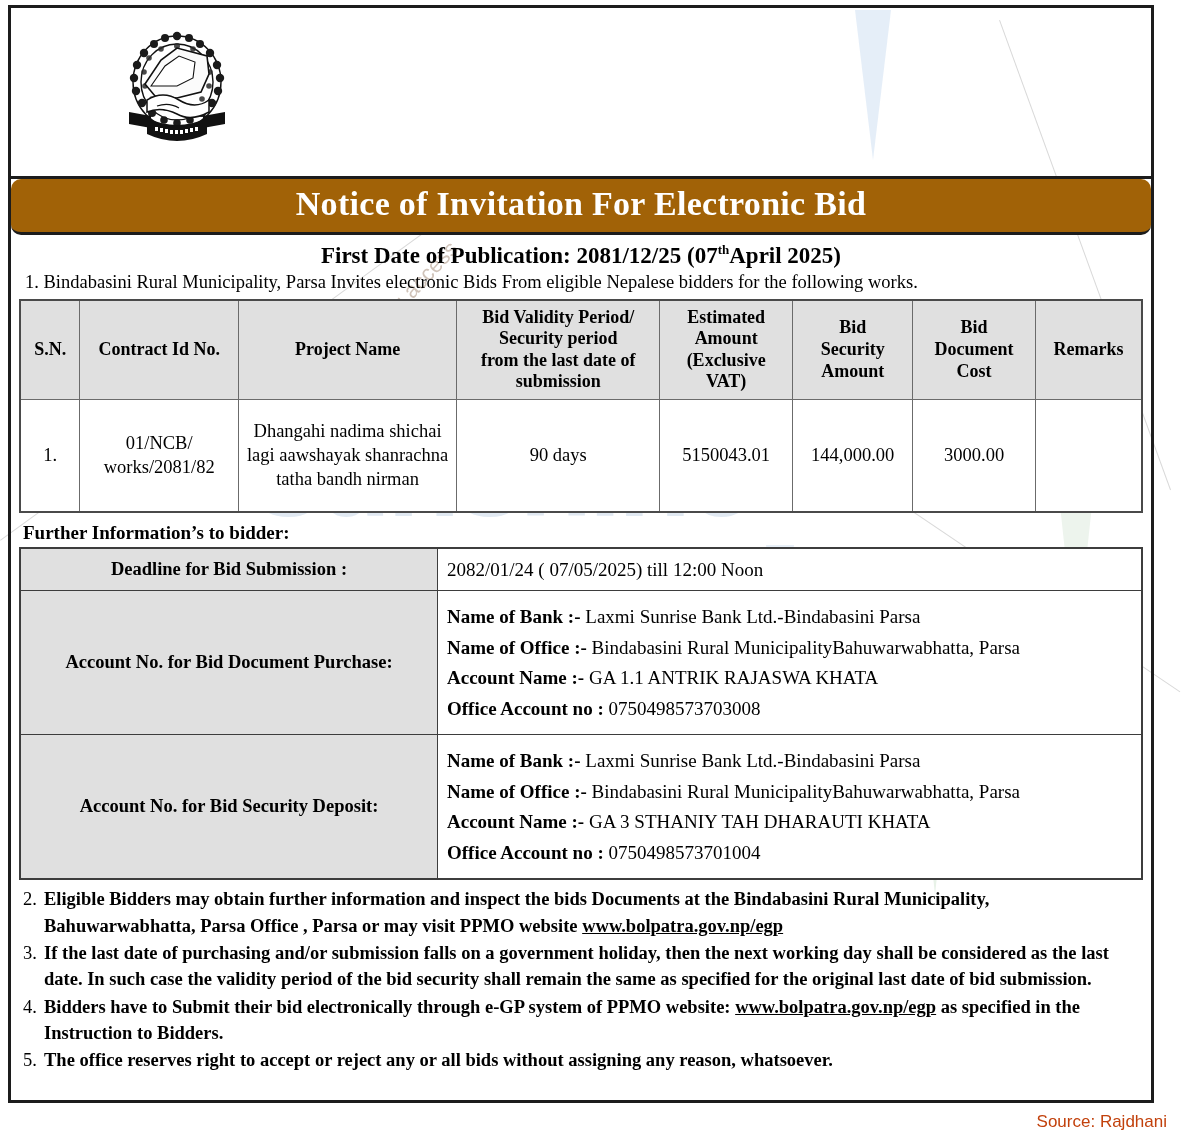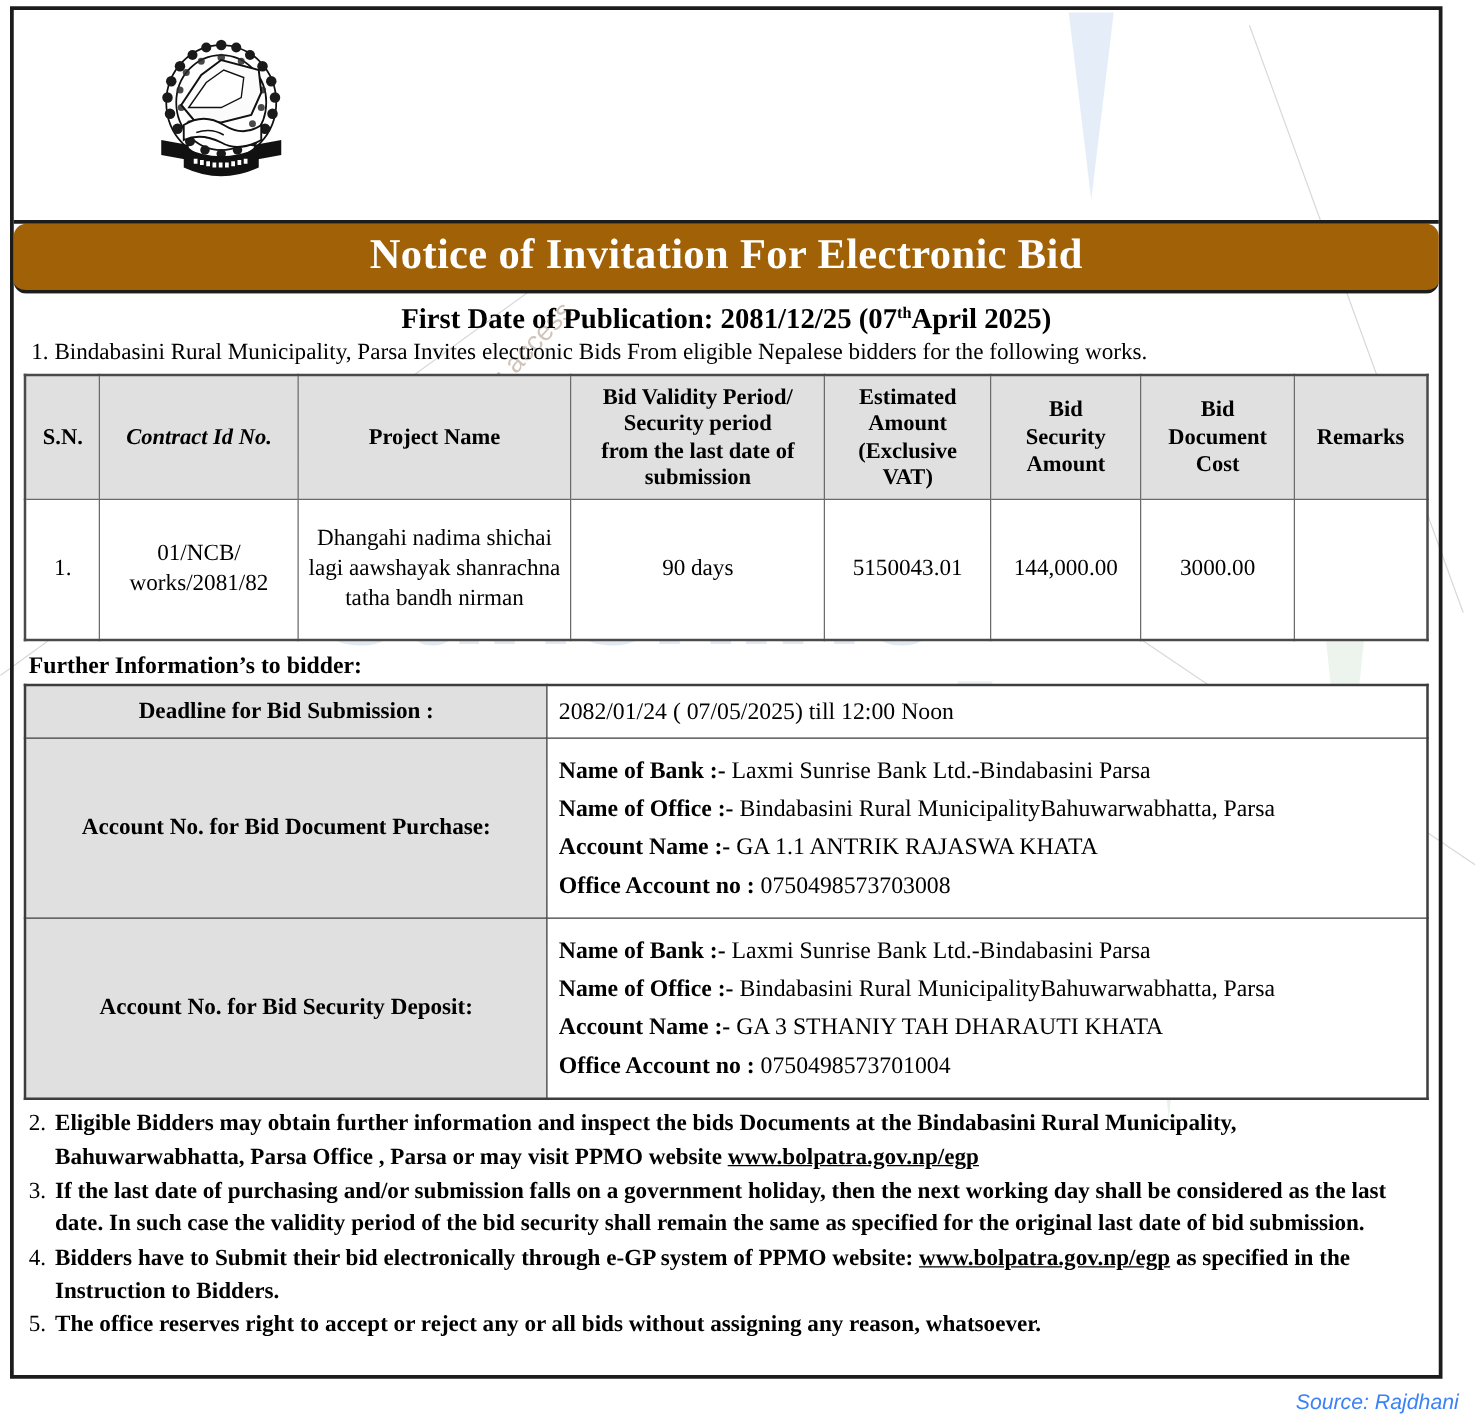--- a/index.html
+++ b/index.html
@@ -123,21 +123,21 @@
     background:#e0e0e0;
     font-size:18px;font-weight:700;line-height:1.2;
     padding:6px 3px;
   }
   .tbl-main td{
     font-size:18.5px;font-weight:400;
     padding:7px 4px;line-height:1.32;
     background:#fff;
   }
   .c-sn{width:56px;}
-  .c-cid{width:158px;font-style:italic;}
+  .c-cid{width:158px;}
   .c-proj{width:233px;}
   .c-val{width:215px;}
   .c-est{width:132px;}
   .c-sec{width:118px;}
   .c-doc{width:122px;}
   .c-rem{width:104px;}
 
   
   .further{
     font-size:19px;font-weight:700;margin-top:9px;margin-left:4px;
@@ -174,21 +174,21 @@
     display:flex;margin-bottom:1px;
   }
   .note .num{width:21px;flex:0 0 21px;}
   .note .txt{flex:1;font-weight:bold;}
   .note .txt u{text-decoration:underline;}
 
   
   .source{
     position:absolute;right:14px;top:1112px;
     font-family:"Liberation Sans", sans-serif;
-    font-style:italic;font-size:17px;color:#3b82f6;
+    font-size:17px;color:#c2410c;
     z-index:3;
     text-align:right;
   }
 </style>
 </head>
 <body>
 
 <div class="wm wm-arrow"></div>
 <div class="wm wm-arrow2"></div>
 <div class="wm wm-arrow3"></div>

